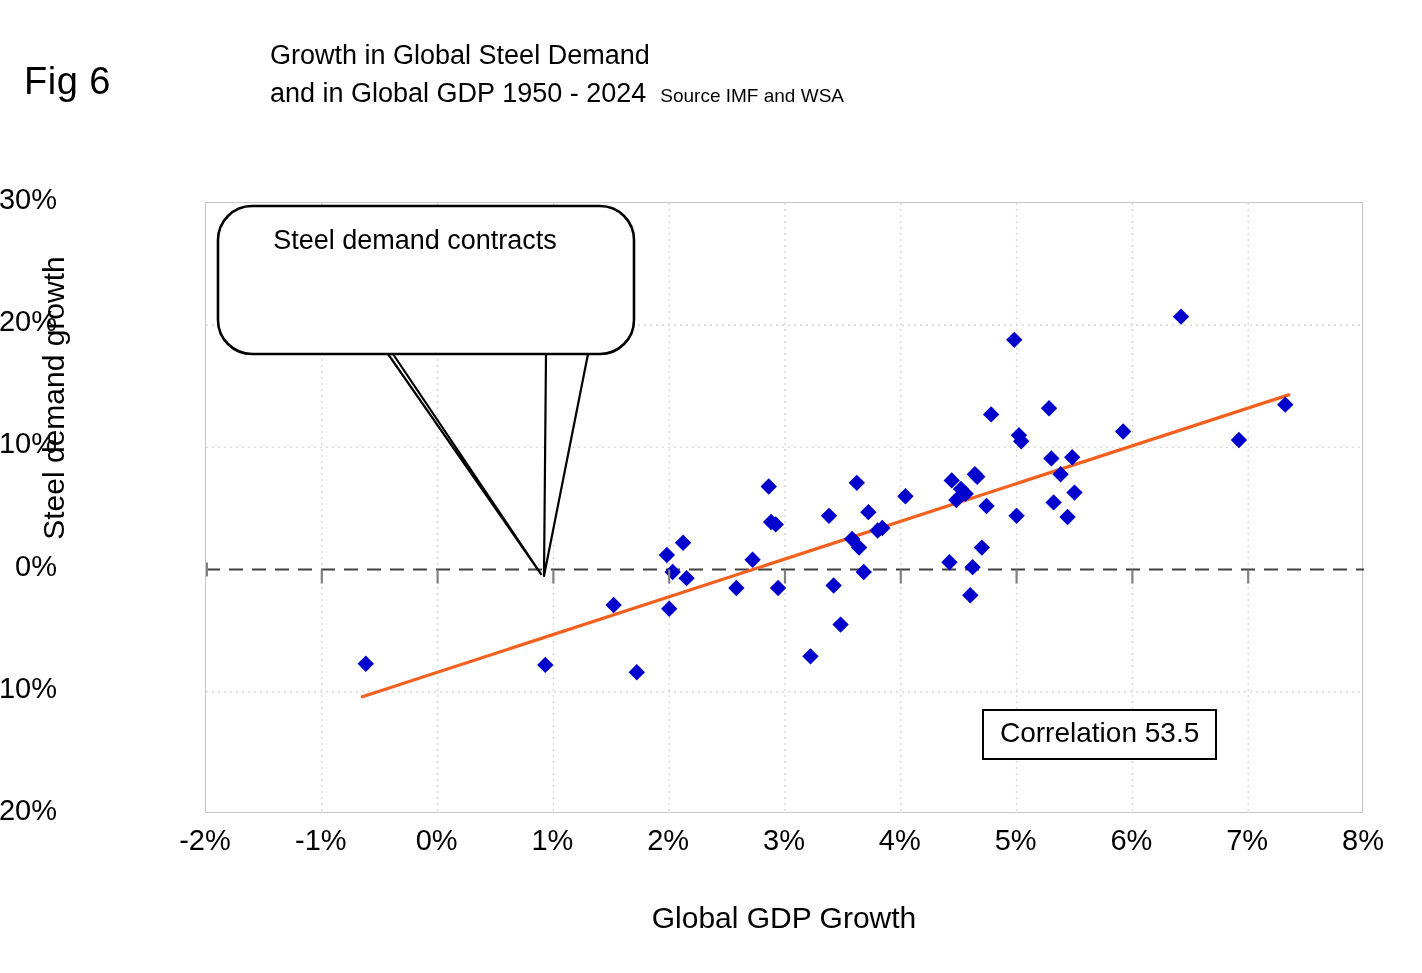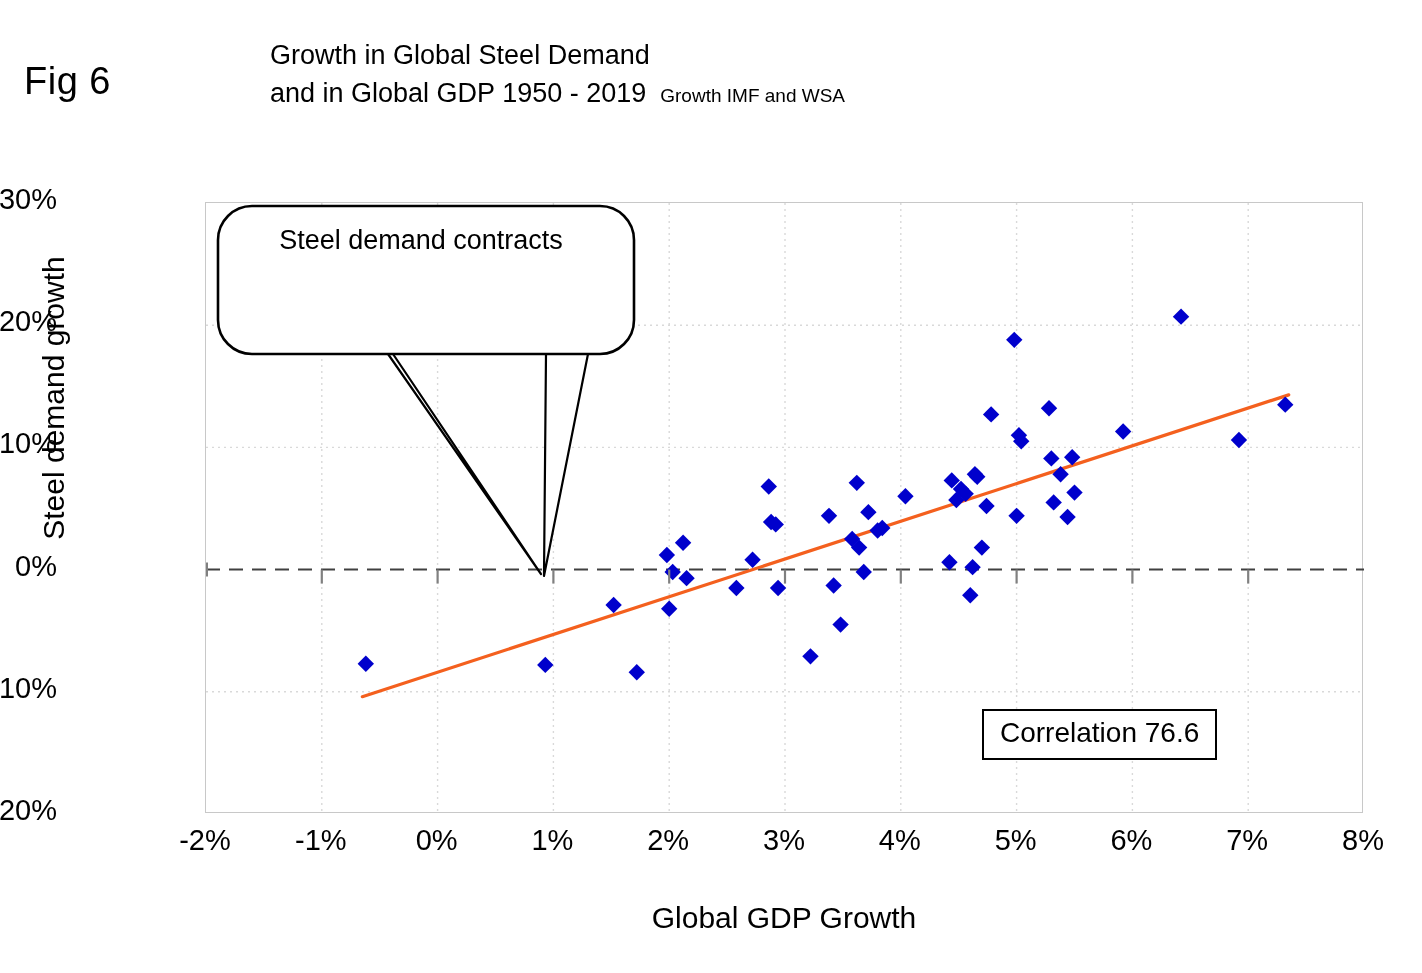--- a/index.html
+++ b/index.html
@@ -130,21 +130,21 @@
     height: 152px;
   }
   #callout-box svg {
     position: absolute;
     left: 0;
     top: 0;
     overflow: visible;
   }
   #callout-text {
     position: absolute;
-    left: 12px;
+    left: 6px;
     top: 18px;
     width: 386px;
     text-align: center;
     font-size: 27px;
     line-height: 1.38;
     white-space: nowrap;
   }
   #callout-text span {
     display: block;
   }
@@ -164,21 +164,21 @@
 </style>
 </head>
 <body>
 
 <div id="figure-root">
 
   <div class="fig-label">Fig 6</div>
 
   <div class="chart-title">
     <span class="title-line">Growth in Global Steel Demand</span>
-    <span class="title-line-2"><span>and in Global GDP 1950 - 2019</span><span class="title-src">Growth IMF and WSA</span></span>
+    <span class="title-line-2"><span>and in Global GDP 1950 - 2024</span><span class="title-src">Source IMF and WSA</span></span>
   </div>
 
   <div class="y-axis-title">Steel demand growth</div>
   <div class="x-axis-title">Global GDP Growth</div>
 
   <div id="y-tick-labels">
       <div class="y-tick" style="top: 183px;">30%</div>
       <div class="y-tick" style="top: 305.2px;">20%</div>
       <div class="y-tick" style="top: 427.4px;">10%</div>
       <div class="y-tick" style="top: 549.6px;">0%</div>
@@ -304,16 +304,16 @@
       <path d="M 172 150 L 325 370 L 177 150 Z" fill="#ffffff" stroke="#000000" stroke-width="2.2" stroke-linejoin="round"></path>
       <path d="M 330 150 L 328 372 L 372 150 Z" fill="#ffffff" stroke="#000000" stroke-width="2.2" stroke-linejoin="round"></path>
       <rect x="2" y="2" width="416" height="148" rx="34" ry="34" fill="#ffffff" stroke="#000000" stroke-width="2.6"></rect>
     </svg>
     <div id="callout-text">
       <span>Steel demand contracts</span>
     </div>
   </div>
 
   <div id="correlation-box">
-    <span>Correlation 76.6</span>
+    <span>Correlation 53.5</span>
   </div>
 
 </div>
 
 </body></html>

